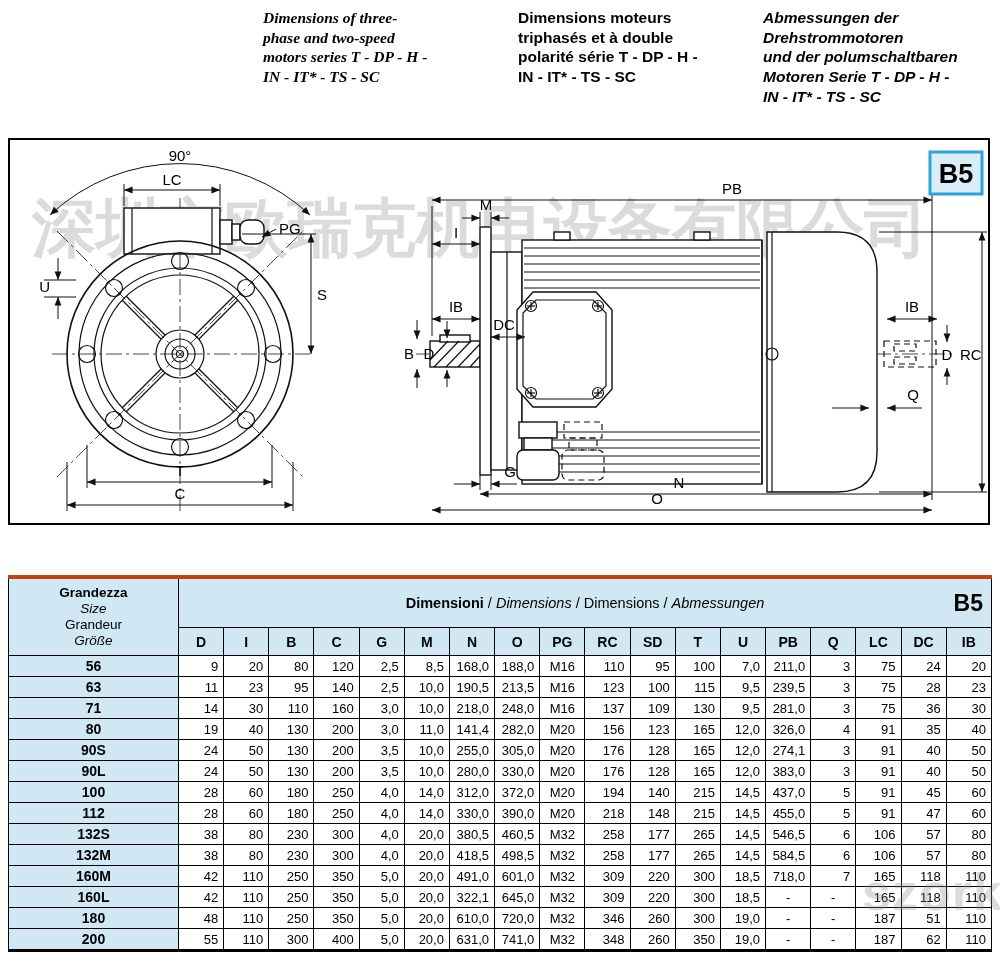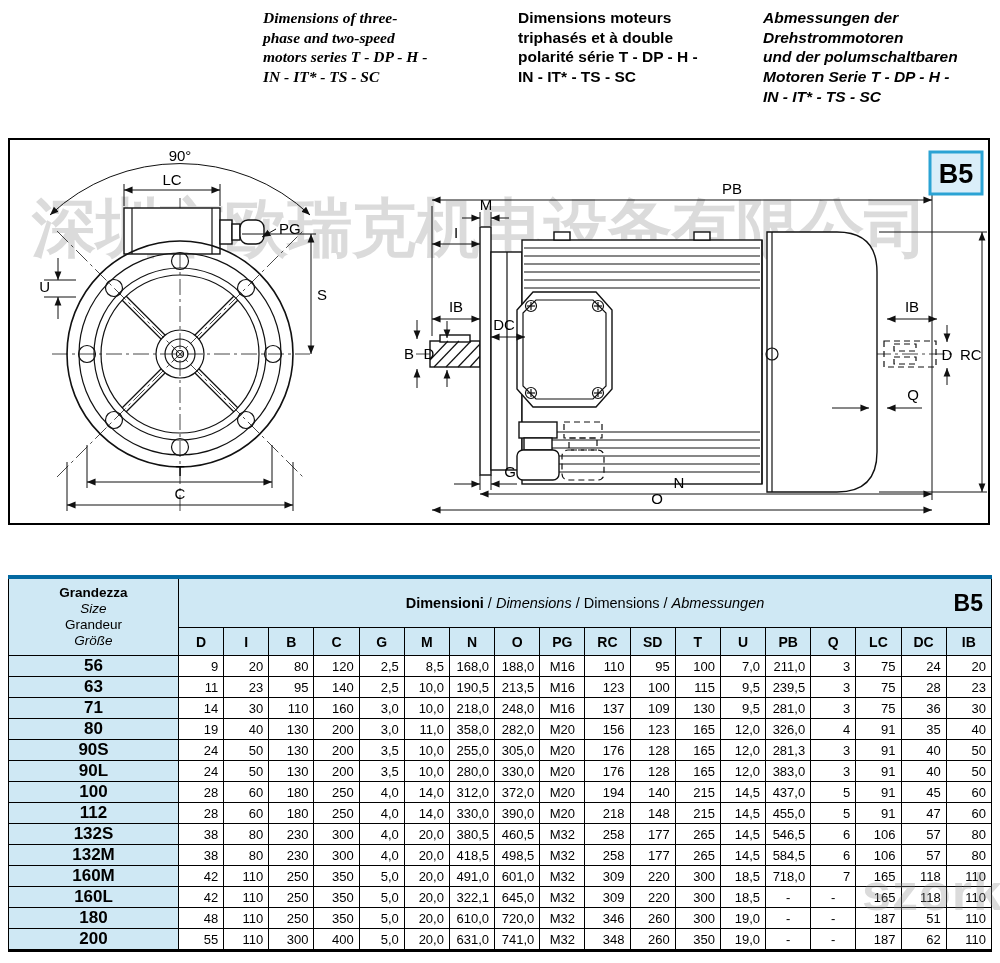--- a/index.html
+++ b/index.html
@@ -30,37 +30,37 @@
   .cl{stroke:#333;stroke-width:0.9;fill:none;stroke-dasharray:16 4 3 4;}
   .dash{stroke:#111;stroke-width:1.2;fill:none;stroke-dasharray:6 4;}
   text.lbl{font-family:"Liberation Sans",sans-serif;font-size:15px;fill:#000;}
   text.wm{font-family:"Liberation Sans",sans-serif;font-weight:bold;fill:#8a8a8a;opacity:0.30;}
   .b5box{fill:var(--b5-bg);stroke:var(--b5-border);stroke-width:3;}
   text.b5t{font-size:27px;font-weight:bold;}
   
   .dims{
     position:absolute;left:8px;top:575px;width:984px;
     border-collapse:collapse;table-layout:fixed;
-    border-top:4px solid #0369a1;border-bottom:3px solid #000;
+    border-top:4px solid #c2410c;border-bottom:3px solid #000;
     font-size:13px;
   }
   .dims th,.dims td{border:1px solid #000;padding:0;}
   .dims col.c-size{width:170px;}
   .size-head{background:var(--blue-bg);font-weight:normal;vertical-align:middle;line-height:1.2;font-size:13.5px;}
   .size-head .b{font-weight:bold;}
   .size-head .i{font-style:italic;}
   .dim-head{background:var(--blue-bg);position:relative;height:48px;vertical-align:middle;font-weight:normal;font-size:14.5px;}
   .dim-head .b{font-weight:bold;margin-top:31px;}
   .dim-head .i{font-style:italic;}
   .dim-head .b5{
     position:absolute;right:8px;top:50%;transform:translateY(-50%);
     font-size:23px;font-weight:bold;
   }
   .dims thead tr.cols th{background:var(--blue-bg);font-weight:bold;font-size:14px;height:27px;}
-  .dims tbody th{background:var(--blue-bg);font-weight:bold;font-size:17px;height:20px;}
+  .dims tbody th{background:var(--blue-bg);font-weight:bold;font-size:14px;height:20px;}
   .dims tbody td{background:#fff;text-align:right;padding-right:5px;height:20px;}
   .dims tbody td.center{text-align:center;padding-right:0;}
   .table-wm{
     position:absolute;left:862px;top:862px;font-size:52px;font-weight:bold;
     color:#8a8a8a;opacity:0.30;letter-spacing:1px;pointer-events:none;
   }
 </style>
 </head>
 <body>
 
@@ -428,21 +428,21 @@
           <td>30</td>
         </tr>
         <tr>
           <th>80</th>
           <td>19</td>
           <td>40</td>
           <td>130</td>
           <td>200</td>
           <td>3,0</td>
           <td>11,0</td>
-          <td>358,0</td>
+          <td>141,4</td>
           <td>282,0</td>
           <td class="center">M20</td>
           <td>156</td>
           <td>123</td>
           <td>165</td>
           <td>12,0</td>
           <td>326,0</td>
           <td>4</td>
           <td>91</td>
           <td>35</td>
@@ -456,21 +456,21 @@
           <td>200</td>
           <td>3,5</td>
           <td>10,0</td>
           <td>255,0</td>
           <td>305,0</td>
           <td class="center">M20</td>
           <td>176</td>
           <td>128</td>
           <td>165</td>
           <td>12,0</td>
-          <td>281,3</td>
+          <td>274,1</td>
           <td>3</td>
           <td>91</td>
           <td>40</td>
           <td>50</td>
         </tr>
         <tr>
           <th>90L</th>
           <td>24</td>
           <td>50</td>
           <td>130</td>

